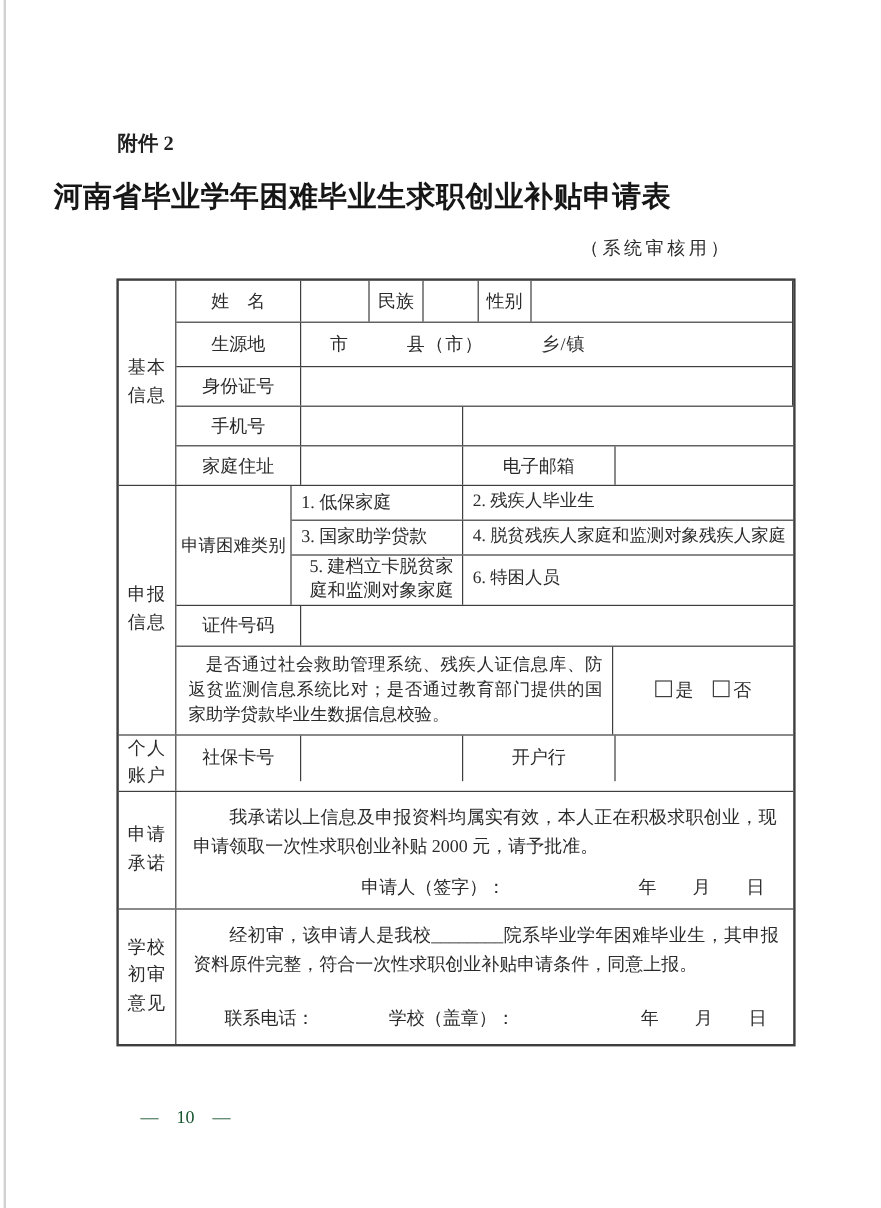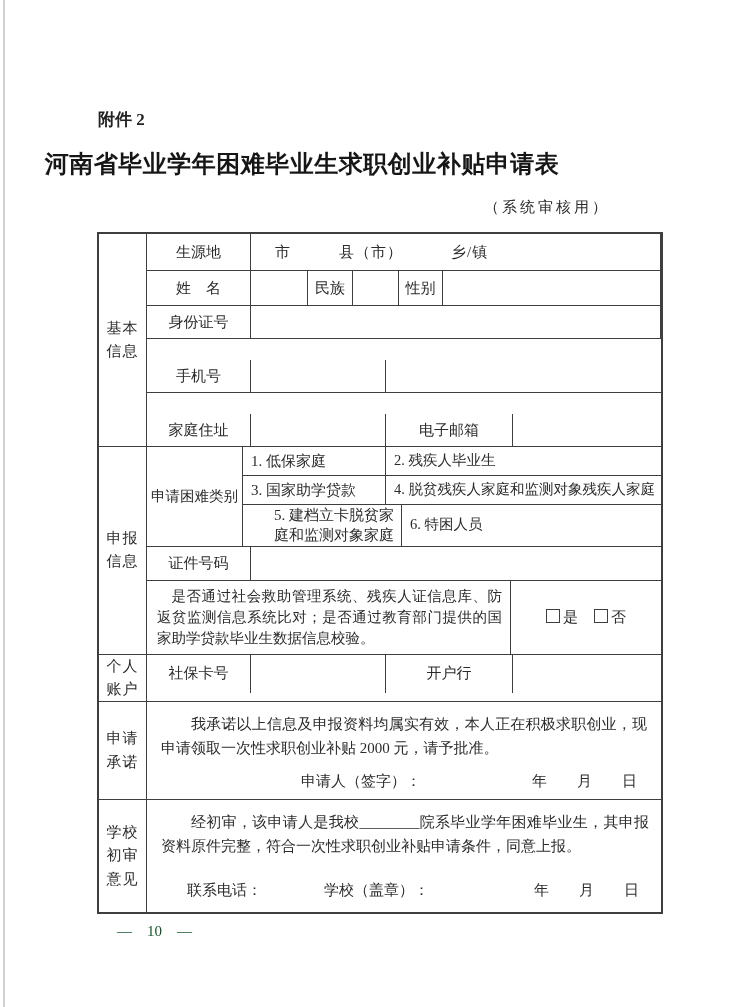--- a/index.html
+++ b/index.html
@@ -68,42 +68,42 @@
     width:146px; flex:0 0 146px;
     display:flex; align-items:center; justify-content:center;
     text-align:center; white-space:pre-line; line-height:1.9; letter-spacing:2px;
   }
 
   .r-name   { min-height:34px; }
   .r-origin { min-height:36px; }
   .r-id     { min-height:32px; }
   .r-school { min-height:42px; }
   .r-edu    { min-height:30px; }
-  .r-half   { min-height:32px;margin-top:21px; }
+  .r-half   { min-height:32px; }
 
   .w57  { width:57px;  flex:0 0 57px; }
   .w45  { width:45px;  flex:0 0 45px; }
   .w46  { width:46px;  flex:0 0 46px; }
   .w44  { width:44px;  flex:0 0 44px; }
   .w135 { width:135px; flex:0 0 135px; }
   .w127 { width:127px; flex:0 0 127px; }
 
   .origin-value { padding-left:24px; letter-spacing:1px; }
   .edu-options  { padding-left:12px; font-size:14.5px; }
 
   
   .cat-row { display:flex; border-bottom:1.6px solid #3e3e3e; }
   .cat-label {
     width:96px; flex:0 0 96px;
     border-right:1.6px solid #3e3e3e;
     display:flex; align-items:center; justify-content:center;
     font-size:14.5px; box-sizing:border-box;
   }
   .cat-grid { flex:1; display:flex; flex-direction:column; min-width:0; }
-  .cat-grid .row:last-child { border-bottom:none;margin-left:16px; }
+  .cat-grid .row:last-child { border-bottom:none; }
   .cat-c1 { width:143px; flex:0 0 143px; justify-content:flex-start; padding-left:8px; text-align:center; }
   .cat-c2 { justify-content:flex-start; padding-left:8px; text-align:left; font-size:14.5px; }
   .cat-r  { min-height:28px; }
   .cat-r-tall { min-height:40px; }
   .cat-c1 span, .cat-c2 span { line-height:1.35; }
   .r-cert { min-height:33px; }
 
   .verify-row { min-height:60px; }
   .verify-text {
     flex:1; border-right:1.6px solid #3e3e3e;
@@ -150,31 +150,31 @@
   <div class="subtitle">（系统审核用）</div>
 
   <div class="form-table">
 
     <div class="band">
       <div class="sec-head">基本
 信息</div>
       <div class="sec-body">
         <div class="upper">
           <div class="upper-left">
-            <div class="row r-origin">
-              <div class="cell label-col">生源地</div>
-              <div class="cell value flex-fill origin-value">市　　　县（市）　　　乡/镇</div>
-            </div>
             <div class="row r-name">
               <div class="cell label-col">姓　名</div>
               <div class="cell value w57"></div>
               <div class="cell w45">民族</div>
               <div class="cell value w46"></div>
               <div class="cell w44">性别</div>
               <div class="cell value flex-fill"></div>
+            </div>
+            <div class="row r-origin">
+              <div class="cell label-col">生源地</div>
+              <div class="cell value flex-fill origin-value">市　　　县（市）　　　乡/镇</div>
             </div>
             <div class="row r-id">
               <div class="cell label-col">身份证号</div>
               <div class="cell value flex-fill"></div>
             </div>
           </div>
         </div>
         <div class="row r-half">
           <div class="cell label-col">手机号</div>
           <div class="cell value w135"></div>

